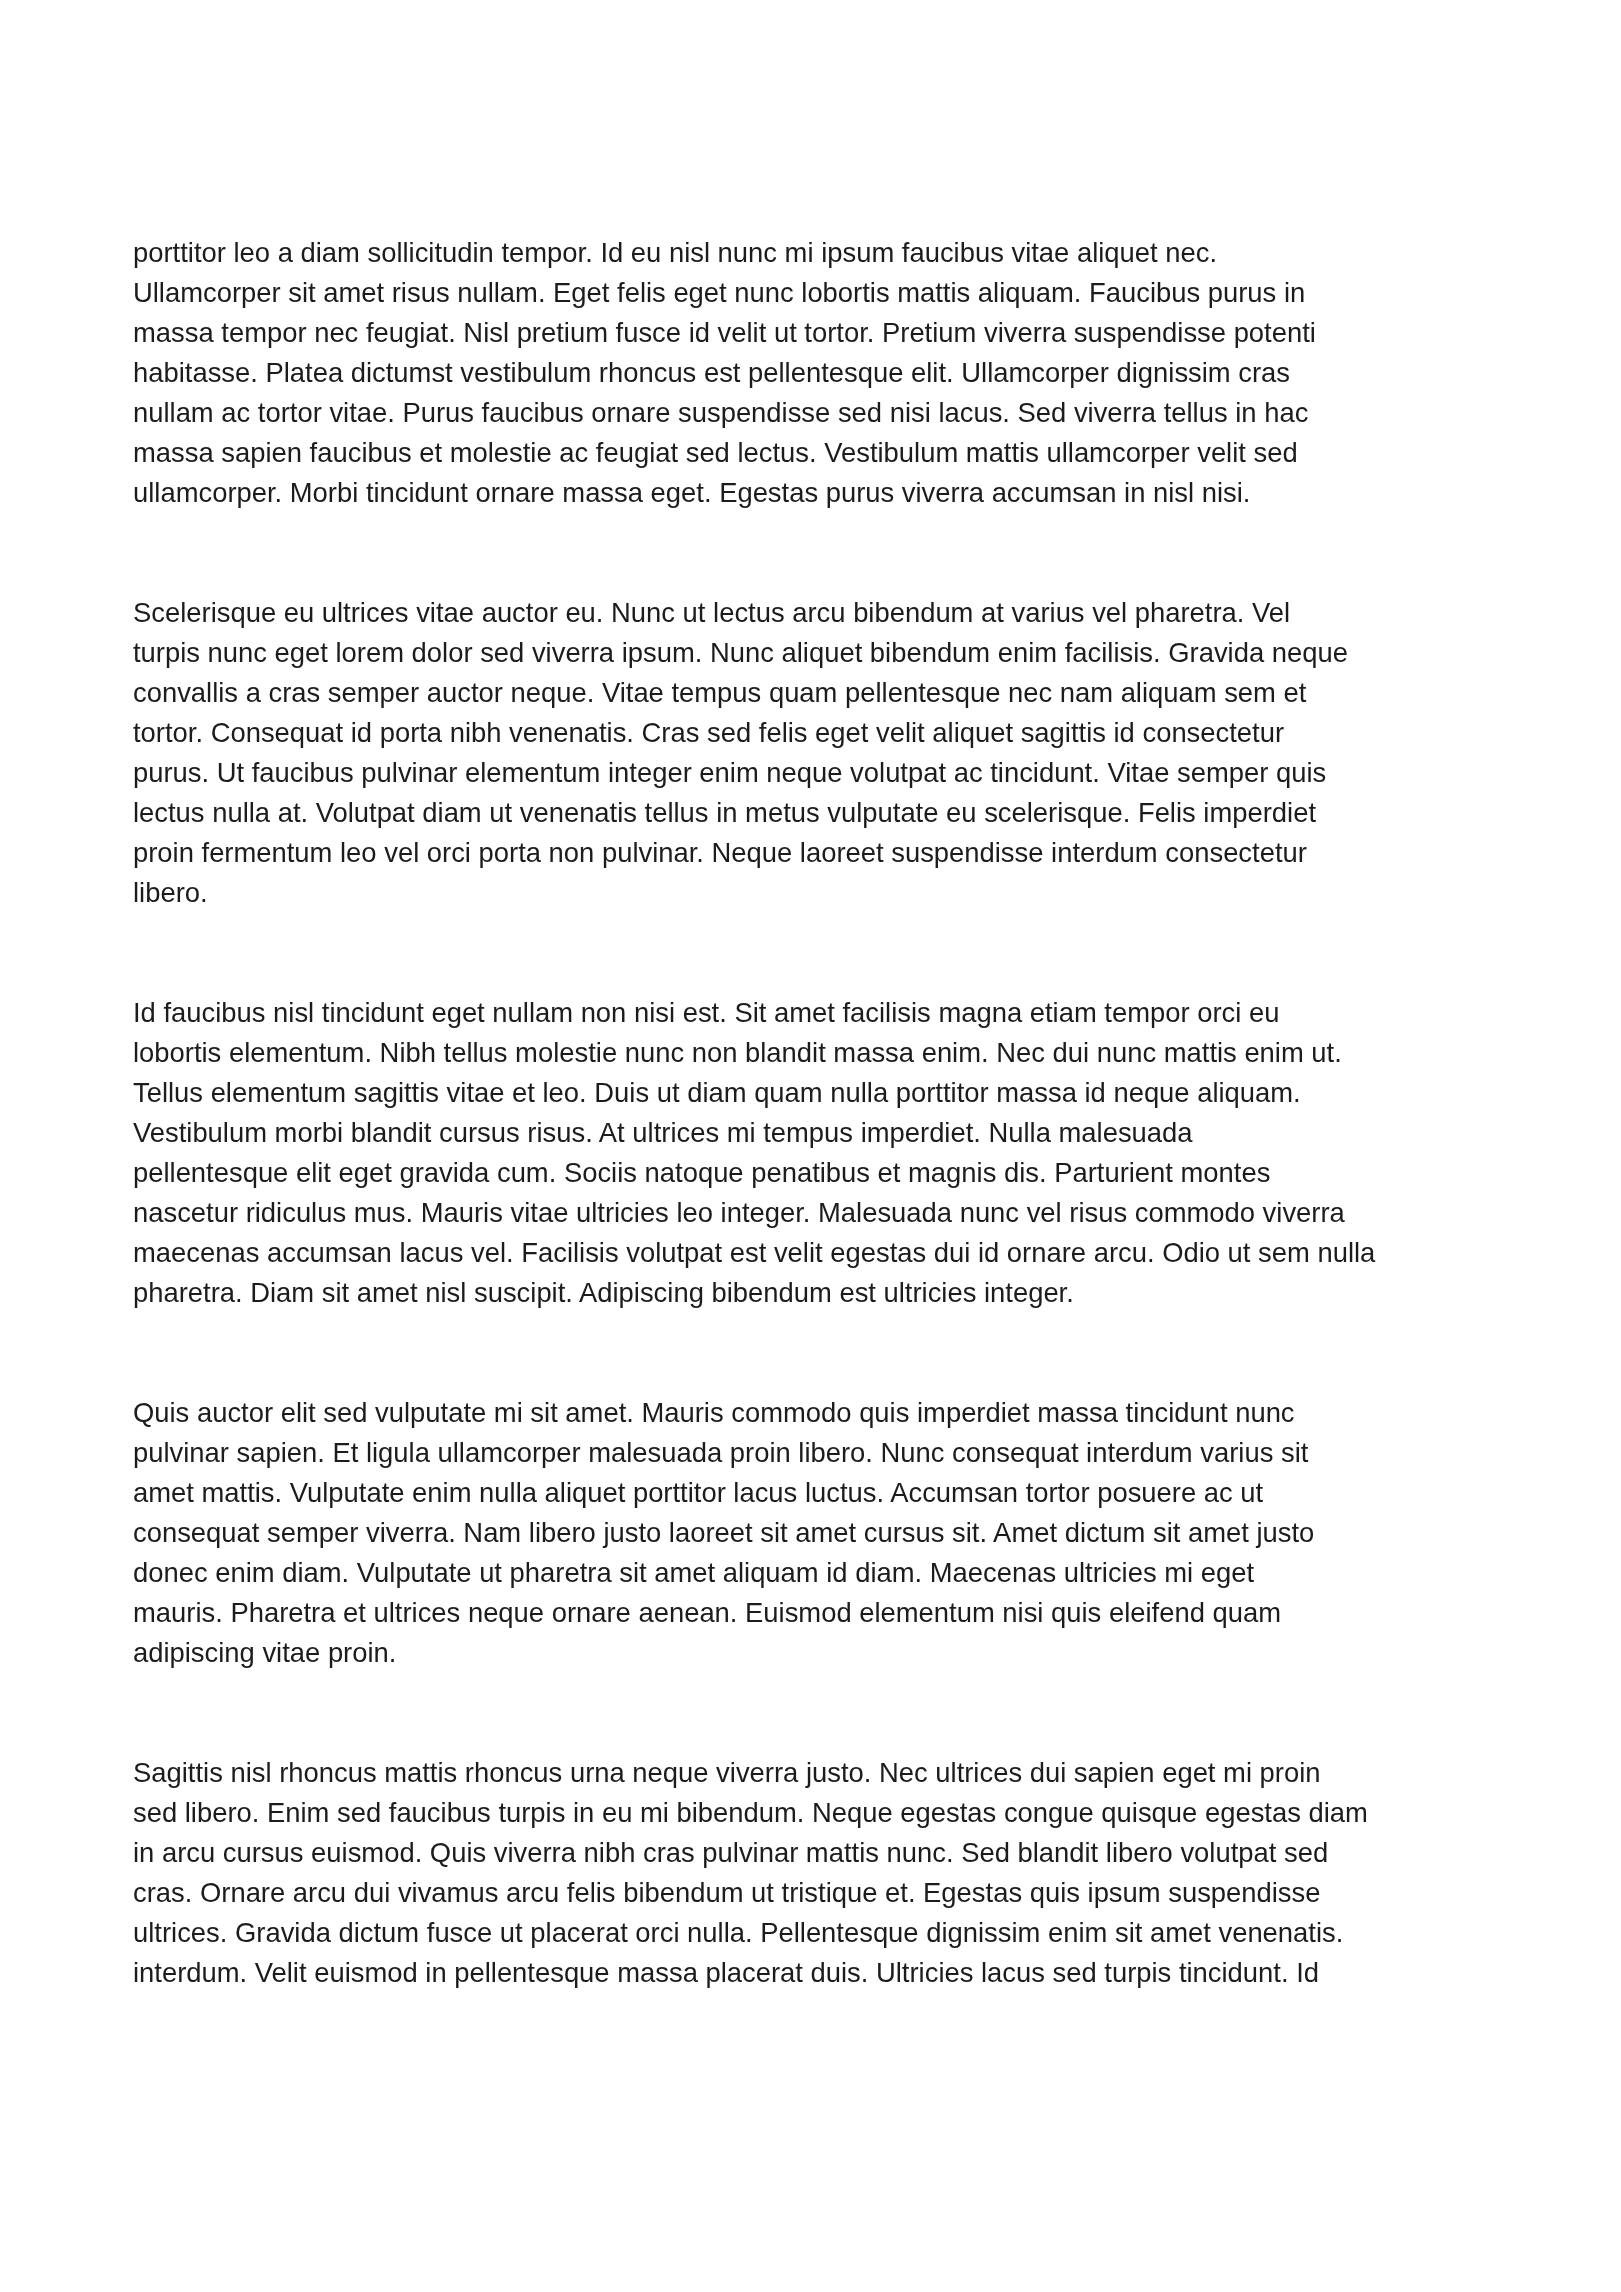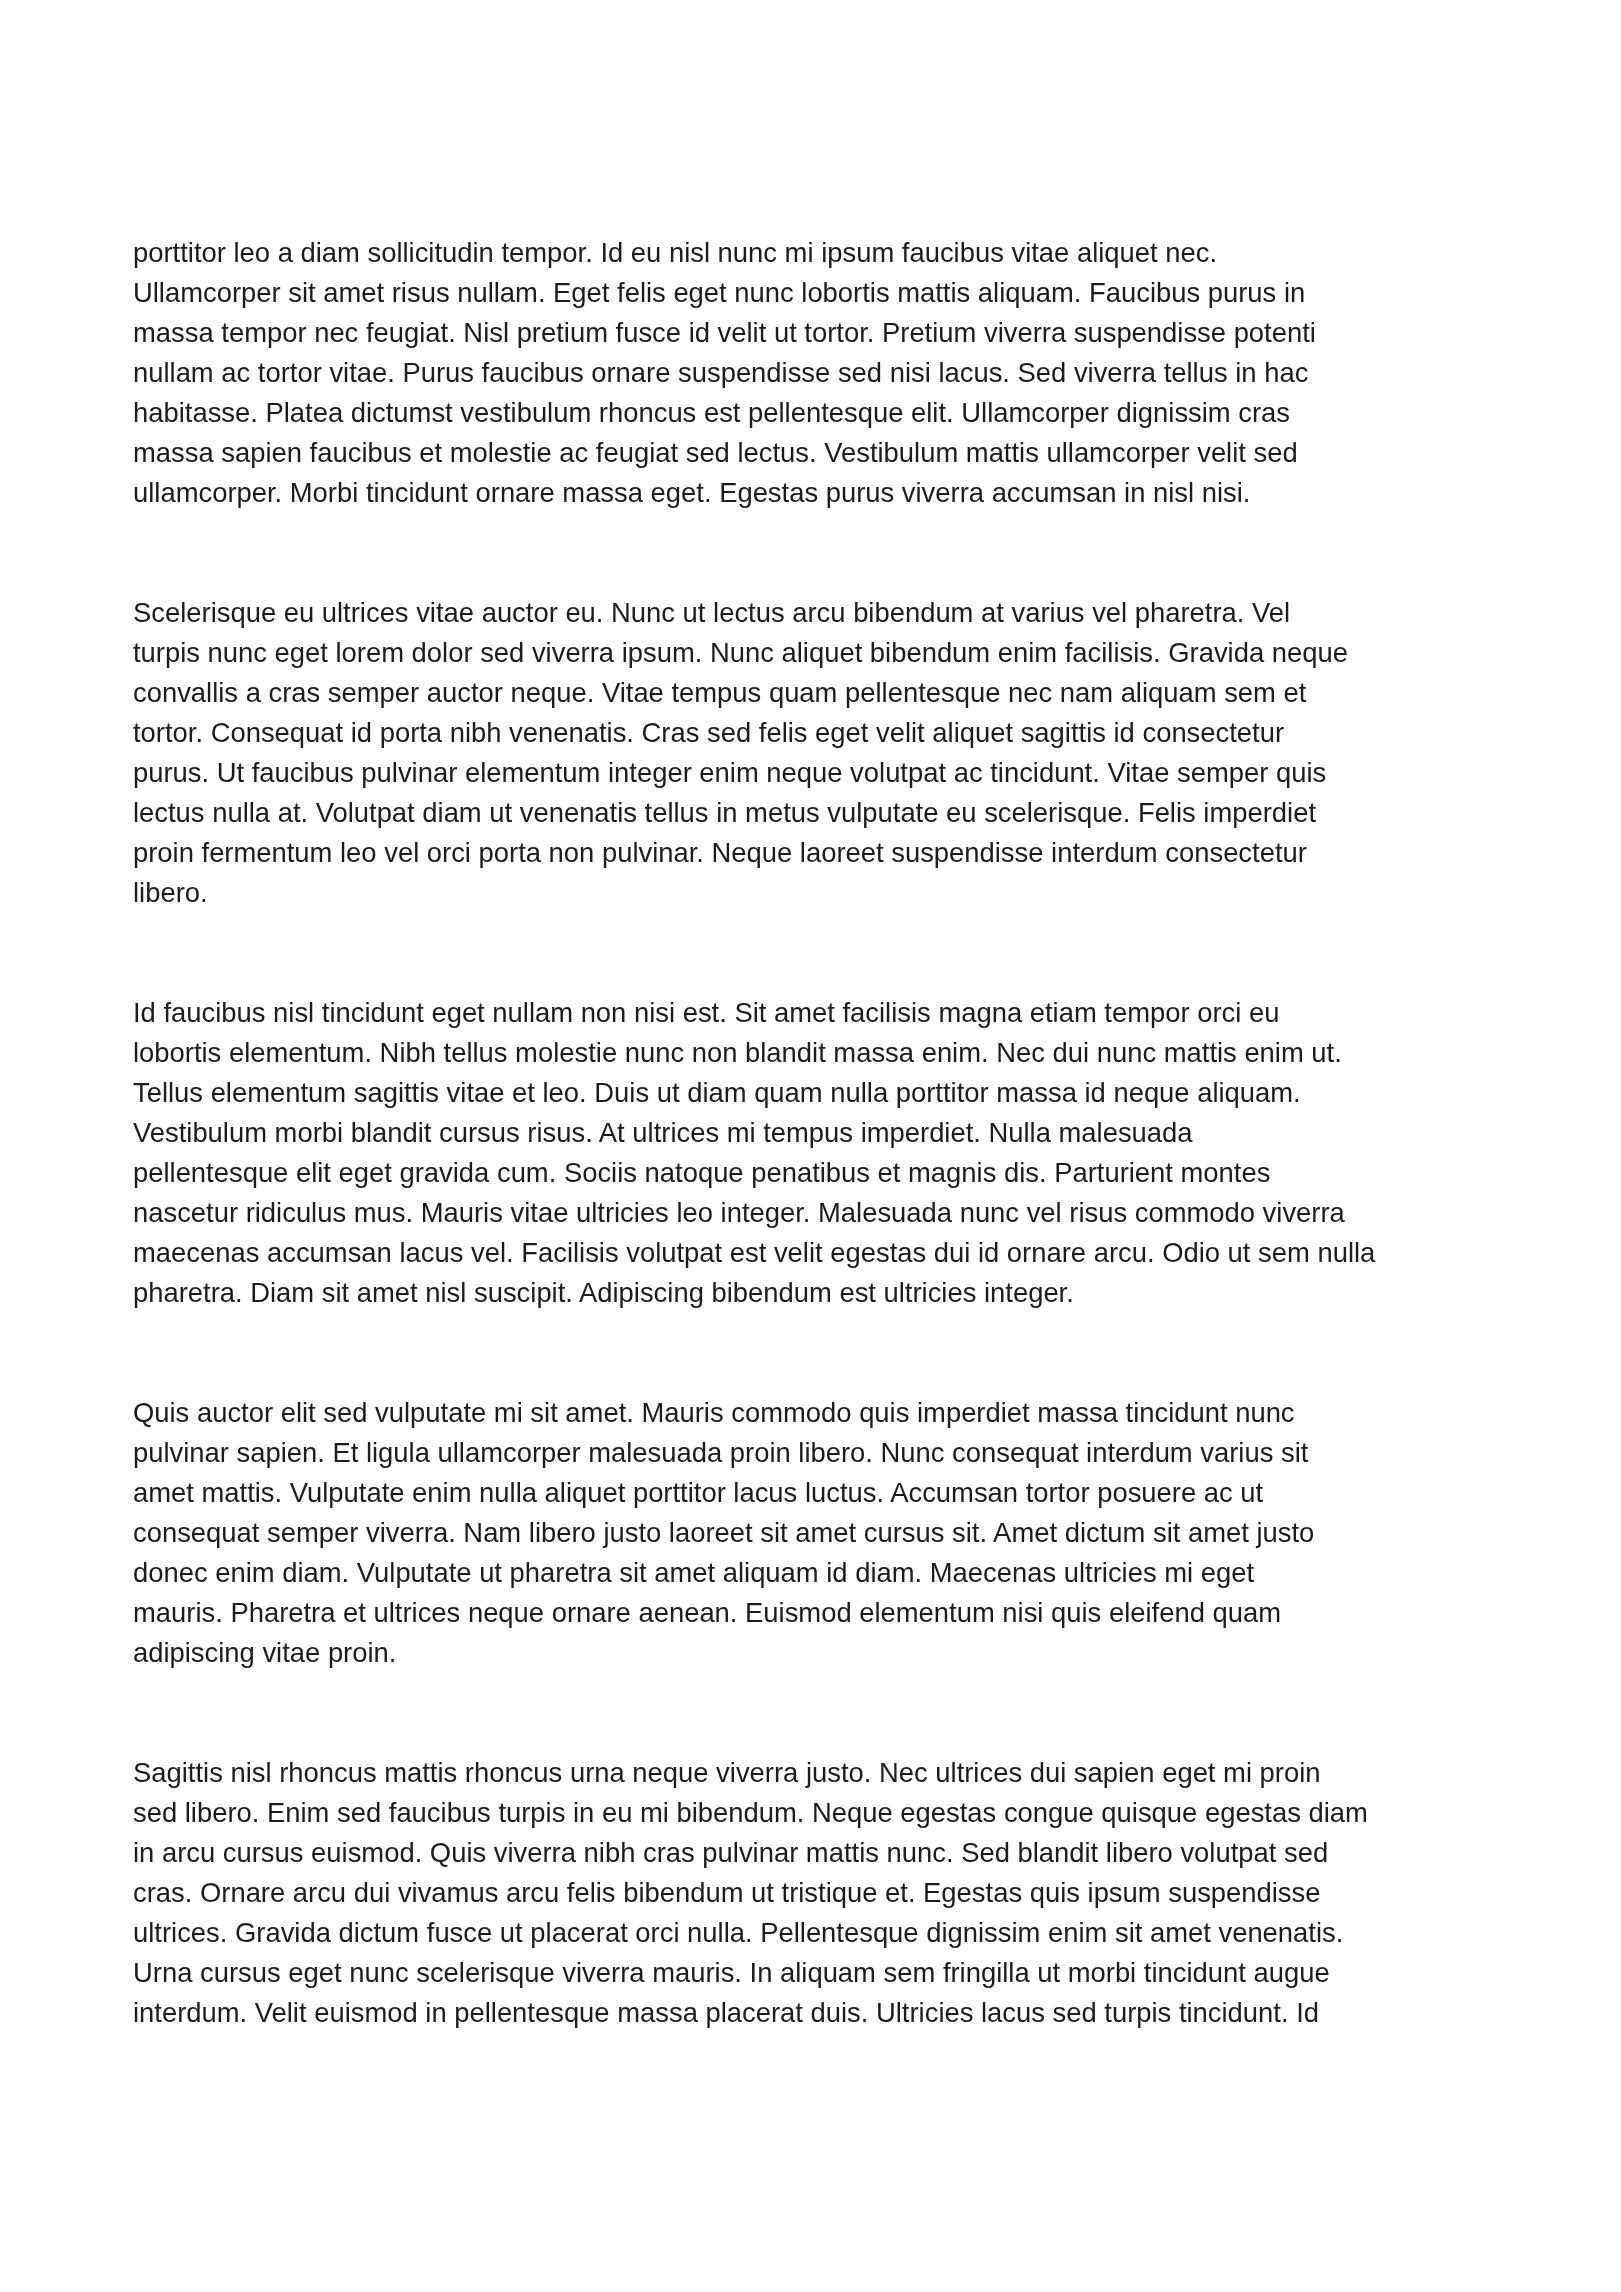--- a/index.html
+++ b/index.html
@@ -44,22 +44,22 @@
 </style>
 </head>
 <body>
 
 <div class="page" style="background: rgb(255, 255, 255); color: rgb(28, 28, 28); margin-top: 40px;">
   <div class="content">
       <p class="paragraph">
         <span class="line">porttitor leo a diam sollicitudin tempor. Id eu nisl nunc mi ipsum faucibus vitae aliquet nec.</span>
         <span class="line">Ullamcorper sit amet risus nullam. Eget felis eget nunc lobortis mattis aliquam. Faucibus purus in</span>
         <span class="line">massa tempor nec feugiat. Nisl pretium fusce id velit ut tortor. Pretium viverra suspendisse potenti</span>
+        <span class="line">habitasse. Platea dictumst vestibulum rhoncus est pellentesque elit. Ullamcorper dignissim cras</span>
         <span class="line">nullam ac tortor vitae. Purus faucibus ornare suspendisse sed nisi lacus. Sed viverra tellus in hac</span>
-        <span class="line">habitasse. Platea dictumst vestibulum rhoncus est pellentesque elit. Ullamcorper dignissim cras</span>
         <span class="line">massa sapien faucibus et molestie ac feugiat sed lectus. Vestibulum mattis ullamcorper velit sed</span>
         <span class="line">ullamcorper. Morbi tincidunt ornare massa eget. Egestas purus viverra accumsan in nisl nisi.</span>
       </p>
       <p class="paragraph">
         <span class="line">Scelerisque eu ultrices vitae auctor eu. Nunc ut lectus arcu bibendum at varius vel pharetra. Vel</span>
         <span class="line">turpis nunc eget lorem dolor sed viverra ipsum. Nunc aliquet bibendum enim facilisis. Gravida neque</span>
         <span class="line">convallis a cras semper auctor neque. Vitae tempus quam pellentesque nec nam aliquam sem et</span>
         <span class="line">tortor. Consequat id porta nibh venenatis. Cras sed felis eget velit aliquet sagittis id consectetur</span>
         <span class="line">purus. Ut faucibus pulvinar elementum integer enim neque volutpat ac tincidunt. Vitae semper quis</span>
         <span class="line">lectus nulla at. Volutpat diam ut venenatis tellus in metus vulputate eu scelerisque. Felis imperdiet</span>
@@ -84,19 +84,18 @@
         <span class="line">donec enim diam. Vulputate ut pharetra sit amet aliquam id diam. Maecenas ultricies mi eget</span>
         <span class="line">mauris. Pharetra et ultrices neque ornare aenean. Euismod elementum nisi quis eleifend quam</span>
         <span class="line">adipiscing vitae proin.</span>
       </p>
       <p class="paragraph">
         <span class="line">Sagittis nisl rhoncus mattis rhoncus urna neque viverra justo. Nec ultrices dui sapien eget mi proin</span>
         <span class="line">sed libero. Enim sed faucibus turpis in eu mi bibendum. Neque egestas congue quisque egestas diam</span>
         <span class="line">in arcu cursus euismod. Quis viverra nibh cras pulvinar mattis nunc. Sed blandit libero volutpat sed</span>
         <span class="line">cras. Ornare arcu dui vivamus arcu felis bibendum ut tristique et. Egestas quis ipsum suspendisse</span>
         <span class="line">ultrices. Gravida dictum fusce ut placerat orci nulla. Pellentesque dignissim enim sit amet venenatis.</span>
-        <span class="line">Urna cursus eget nunc scelerisque viverra mauris. In aliquam sem fringilla ut morbi tincidunt augue</span>
         <span class="line">interdum. Velit euismod in pellentesque massa placerat duis. Ultricies lacus sed turpis tincidunt. Id</span>
       </p>
     </div>
   <div class="bottom-marker" style="background: rgb(68, 114, 196);"></div>
 </div>
 
 
 </body></html>

